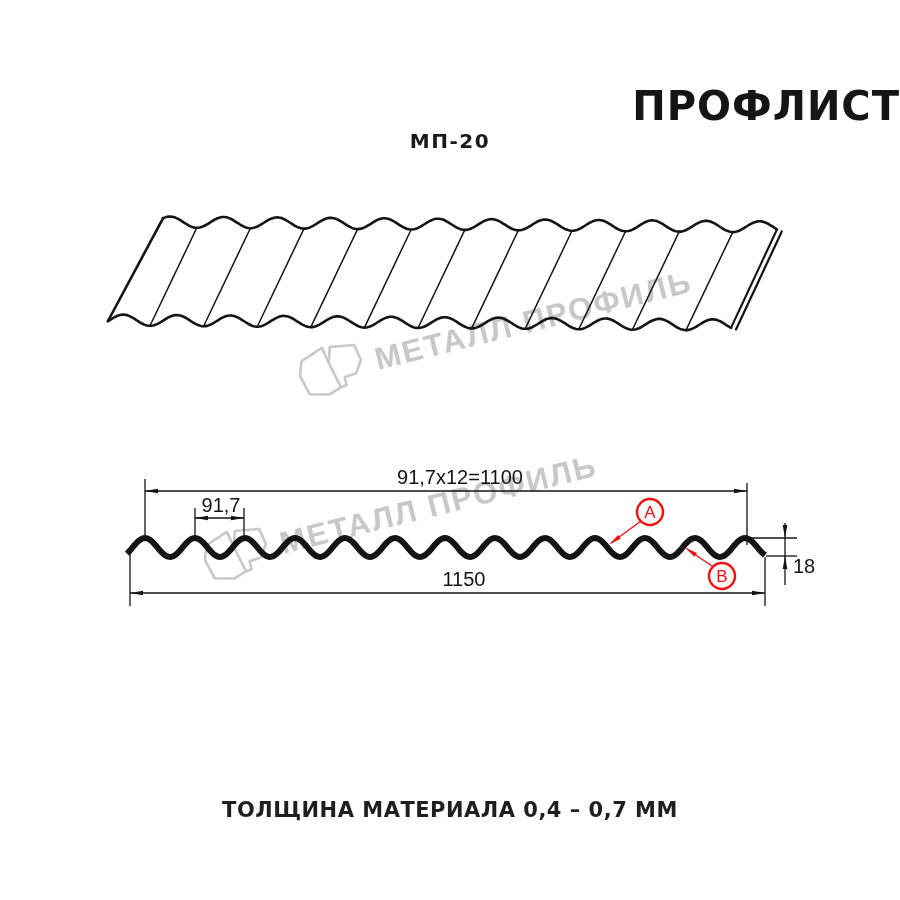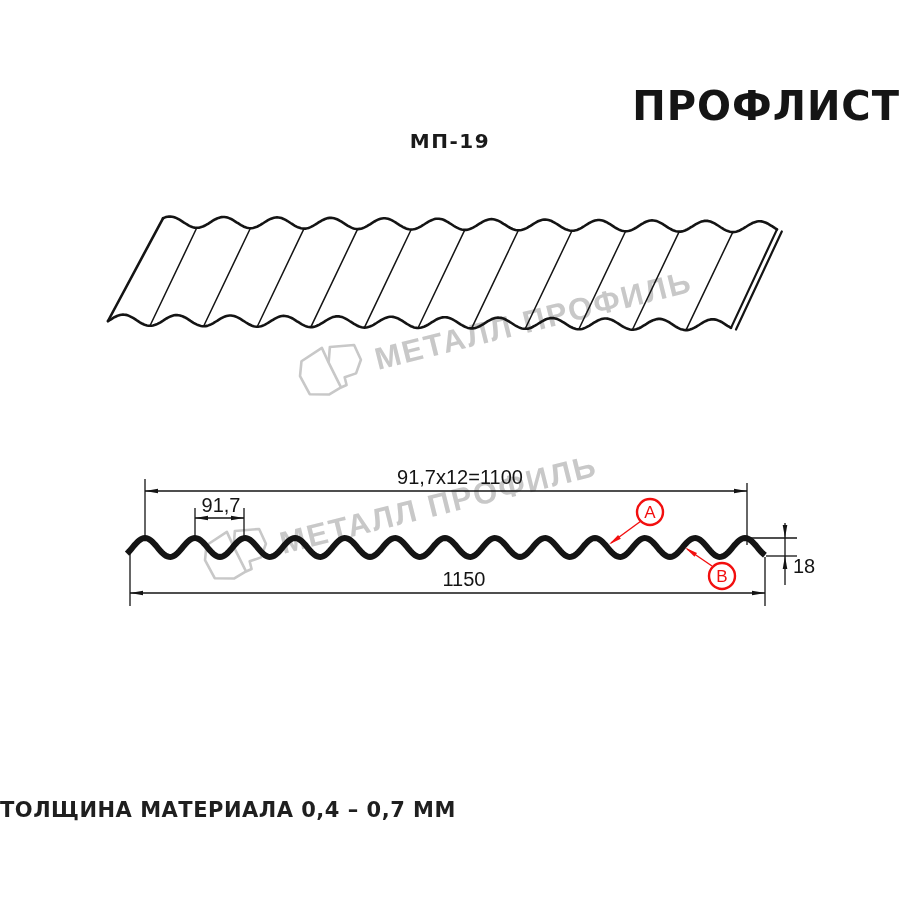--- a/index.html
+++ b/index.html
@@ -9,21 +9,21 @@
   }
   .page-title{
     position:absolute;left:0;top:83px;width:900px;text-align:right;
     font-size:40px;font-weight:800;letter-spacing:1px;color:#151515;
   }
   .page-subtitle{
     position:absolute;left:0;top:129px;width:900px;text-align:center;
     font-size:20px;font-weight:600;letter-spacing:1.5px;color:#1a1a1a;
   }
   .footer-note{
-    position:absolute;left:0;top:798px;width:900px;
+    position:absolute;left:0;top:798px;width:900px;text-align:center;
     font-size:21px;font-weight:600;letter-spacing:0.5px;color:#1f1f1f;
   }
   svg.diagram{position:absolute;left:0;top:0;}
   .thick-wave{stroke:#141414;stroke-width:6;fill:none;}
   .edge{stroke:#141414;stroke-width:2.6;fill:none;stroke-linecap:round;}
   .edge2{stroke:#141414;stroke-width:2.2;fill:none;stroke-linecap:round;}
   .fold{stroke:#141414;stroke-width:1.5;fill:none;}
   .dim{stroke:#141414;stroke-width:1.3;fill:none;}
   .dim-arrow{fill:#141414;stroke:none;}
   .dim-text{font-family:"Liberation Sans",sans-serif;font-size:20px;fill:#141414;}
@@ -35,21 +35,21 @@
   .callout-arrow{fill:#f20f0f;stroke:none;}
   .callout-letter{font-family:"Liberation Sans",sans-serif;font-size:17px;fill:#f20f0f;
                   text-anchor:middle;}
 </style>
 </head>
 <body>
 
 <div class="canvas">
 
   <div class="page-title">ПРОФЛИСТ</div>
-  <div class="page-subtitle">МП-19</div>
+  <div class="page-subtitle">МП-20</div>
 
   <svg class="diagram" width="900" height="900" viewBox="0 0 900 900">
 
     <g transform="translate(293,352) rotate(-14)">
       <path class="wm-logo" d="M29,3 L6,11 L1,25 L6,45 L25,50 L38,46 L32,19 Z"></path>
       <path class="wm-logo" d="M32,19 L37,4 L61,8 L64,24 L56,36 L44,37 L44,45 L38,46"></path>
       <text class="wm-text" x="78" y="38">МЕТАЛЛ ПРОФИЛЬ</text>
     </g>
     <g transform="translate(198,536) rotate(-14)">
       <path class="wm-logo" d="M29,3 L6,11 L1,25 L6,45 L25,50 L38,46 L32,19 Z"></path>

